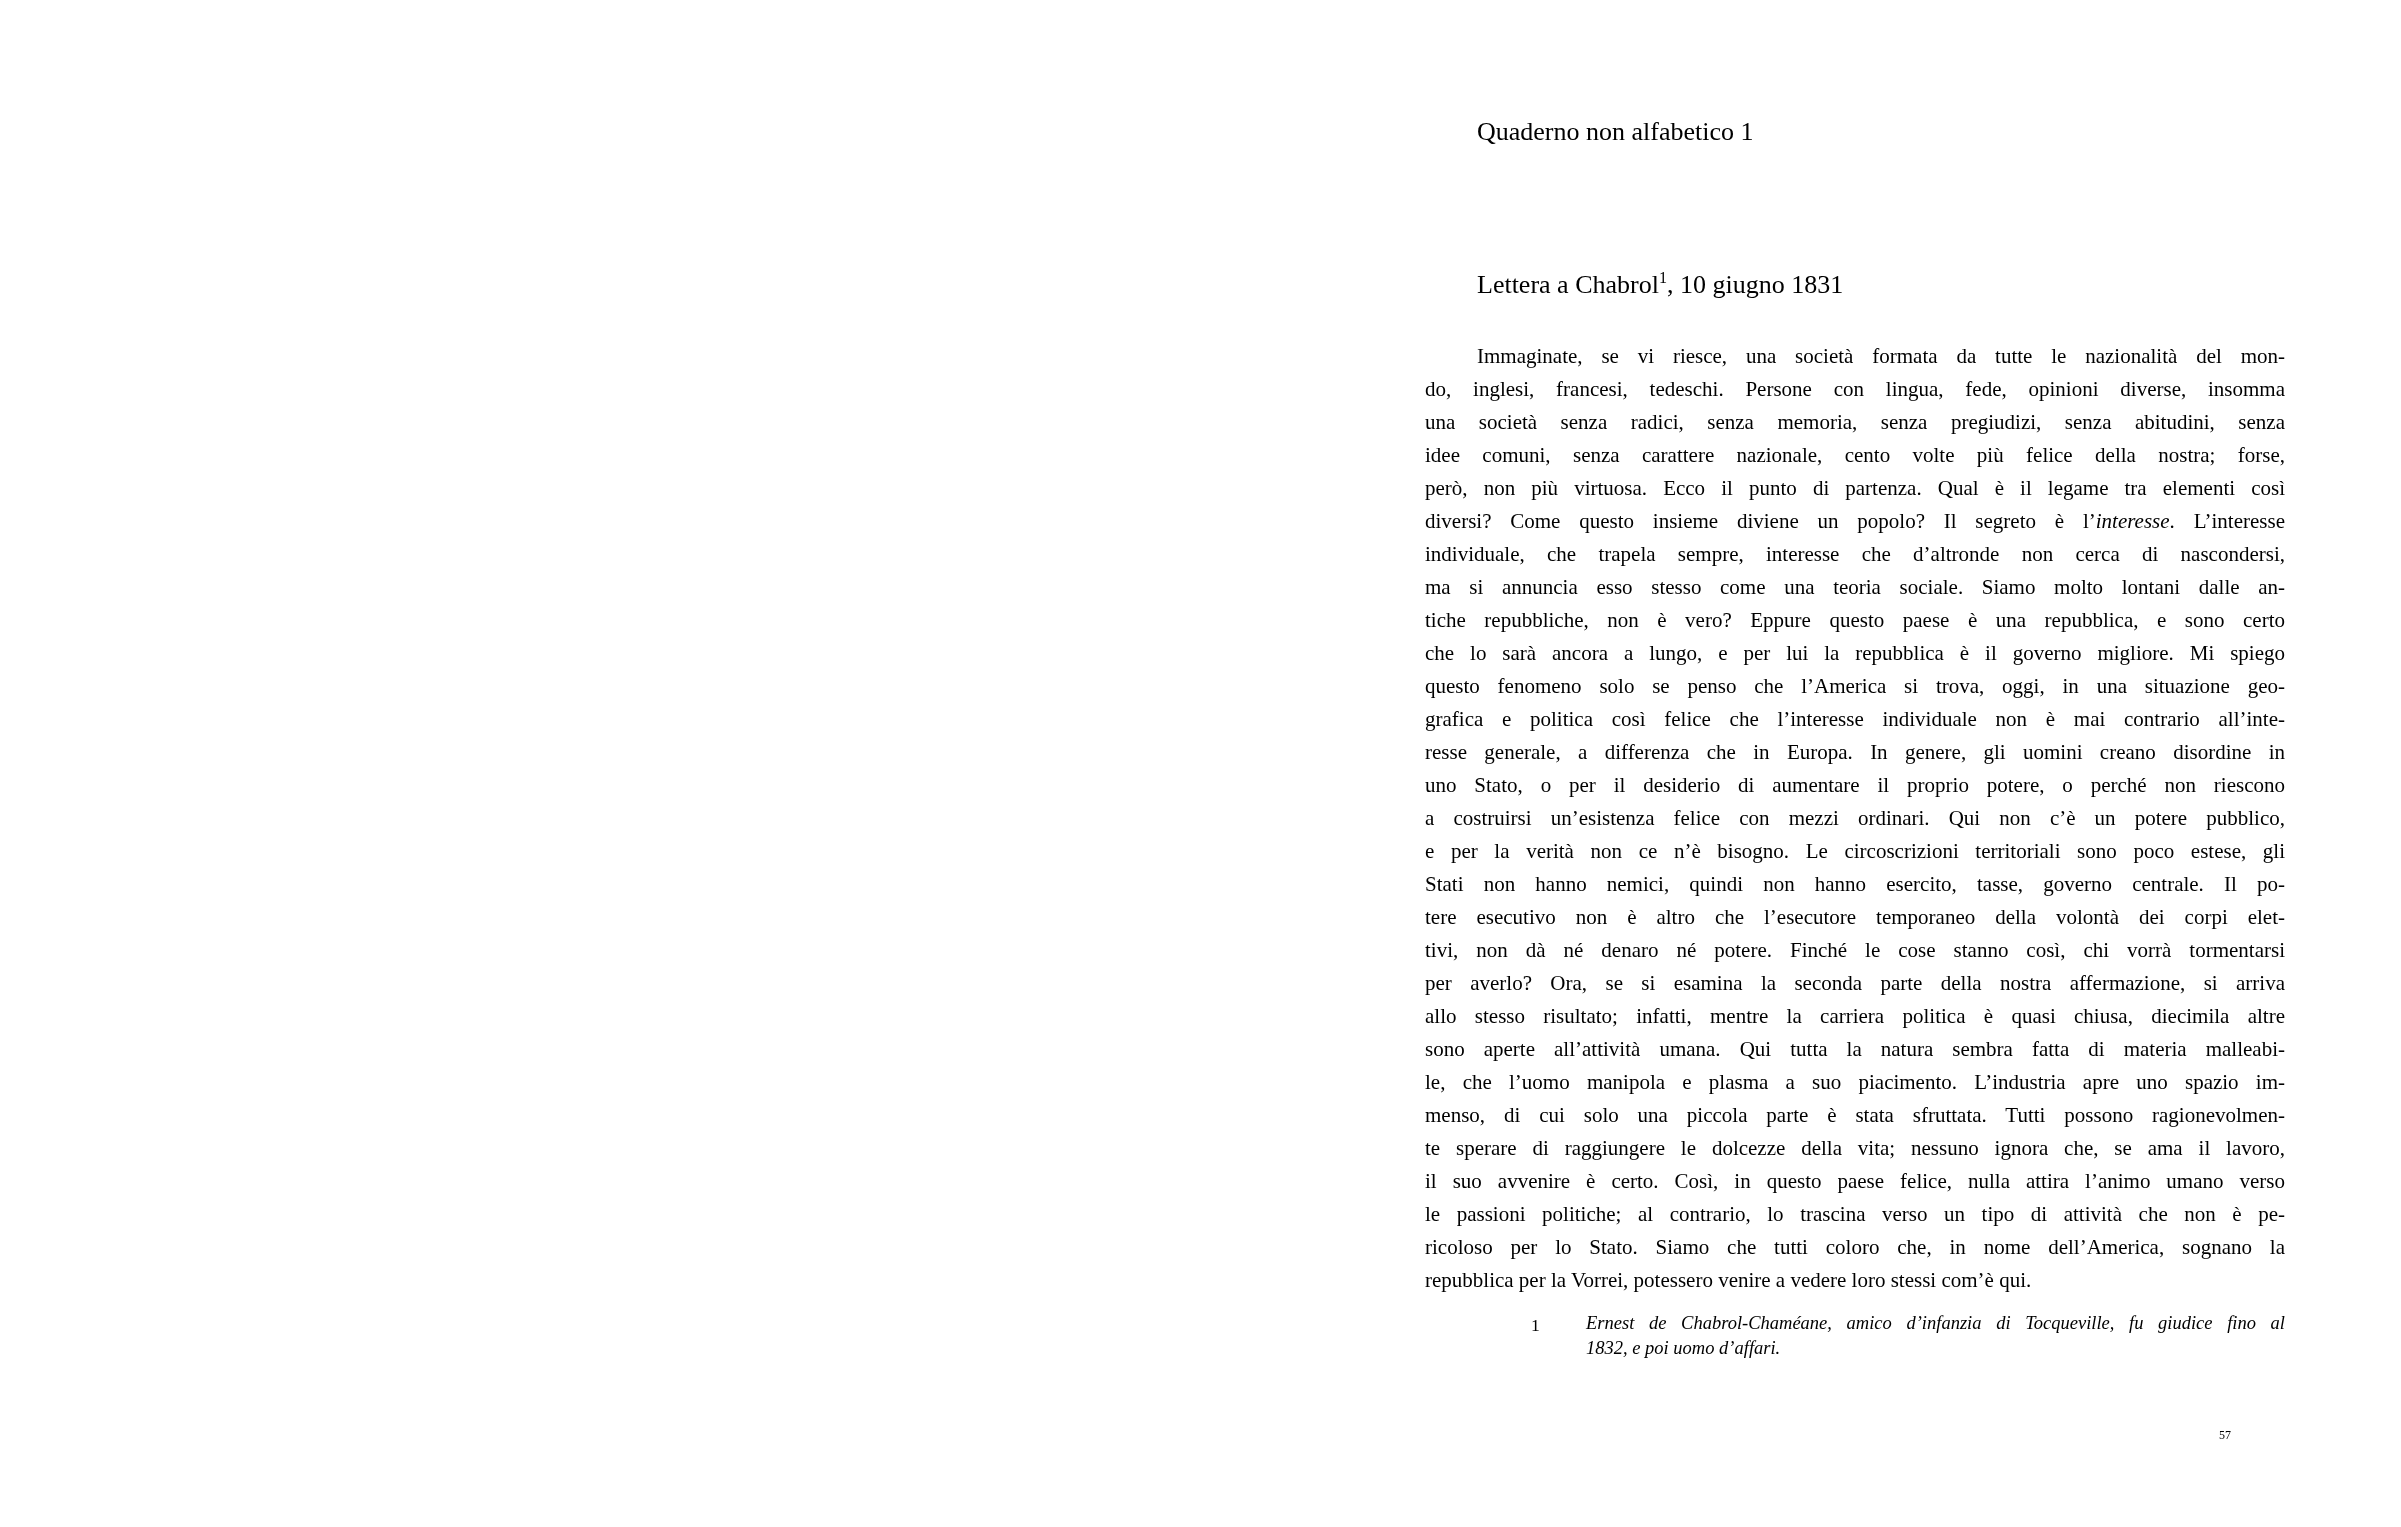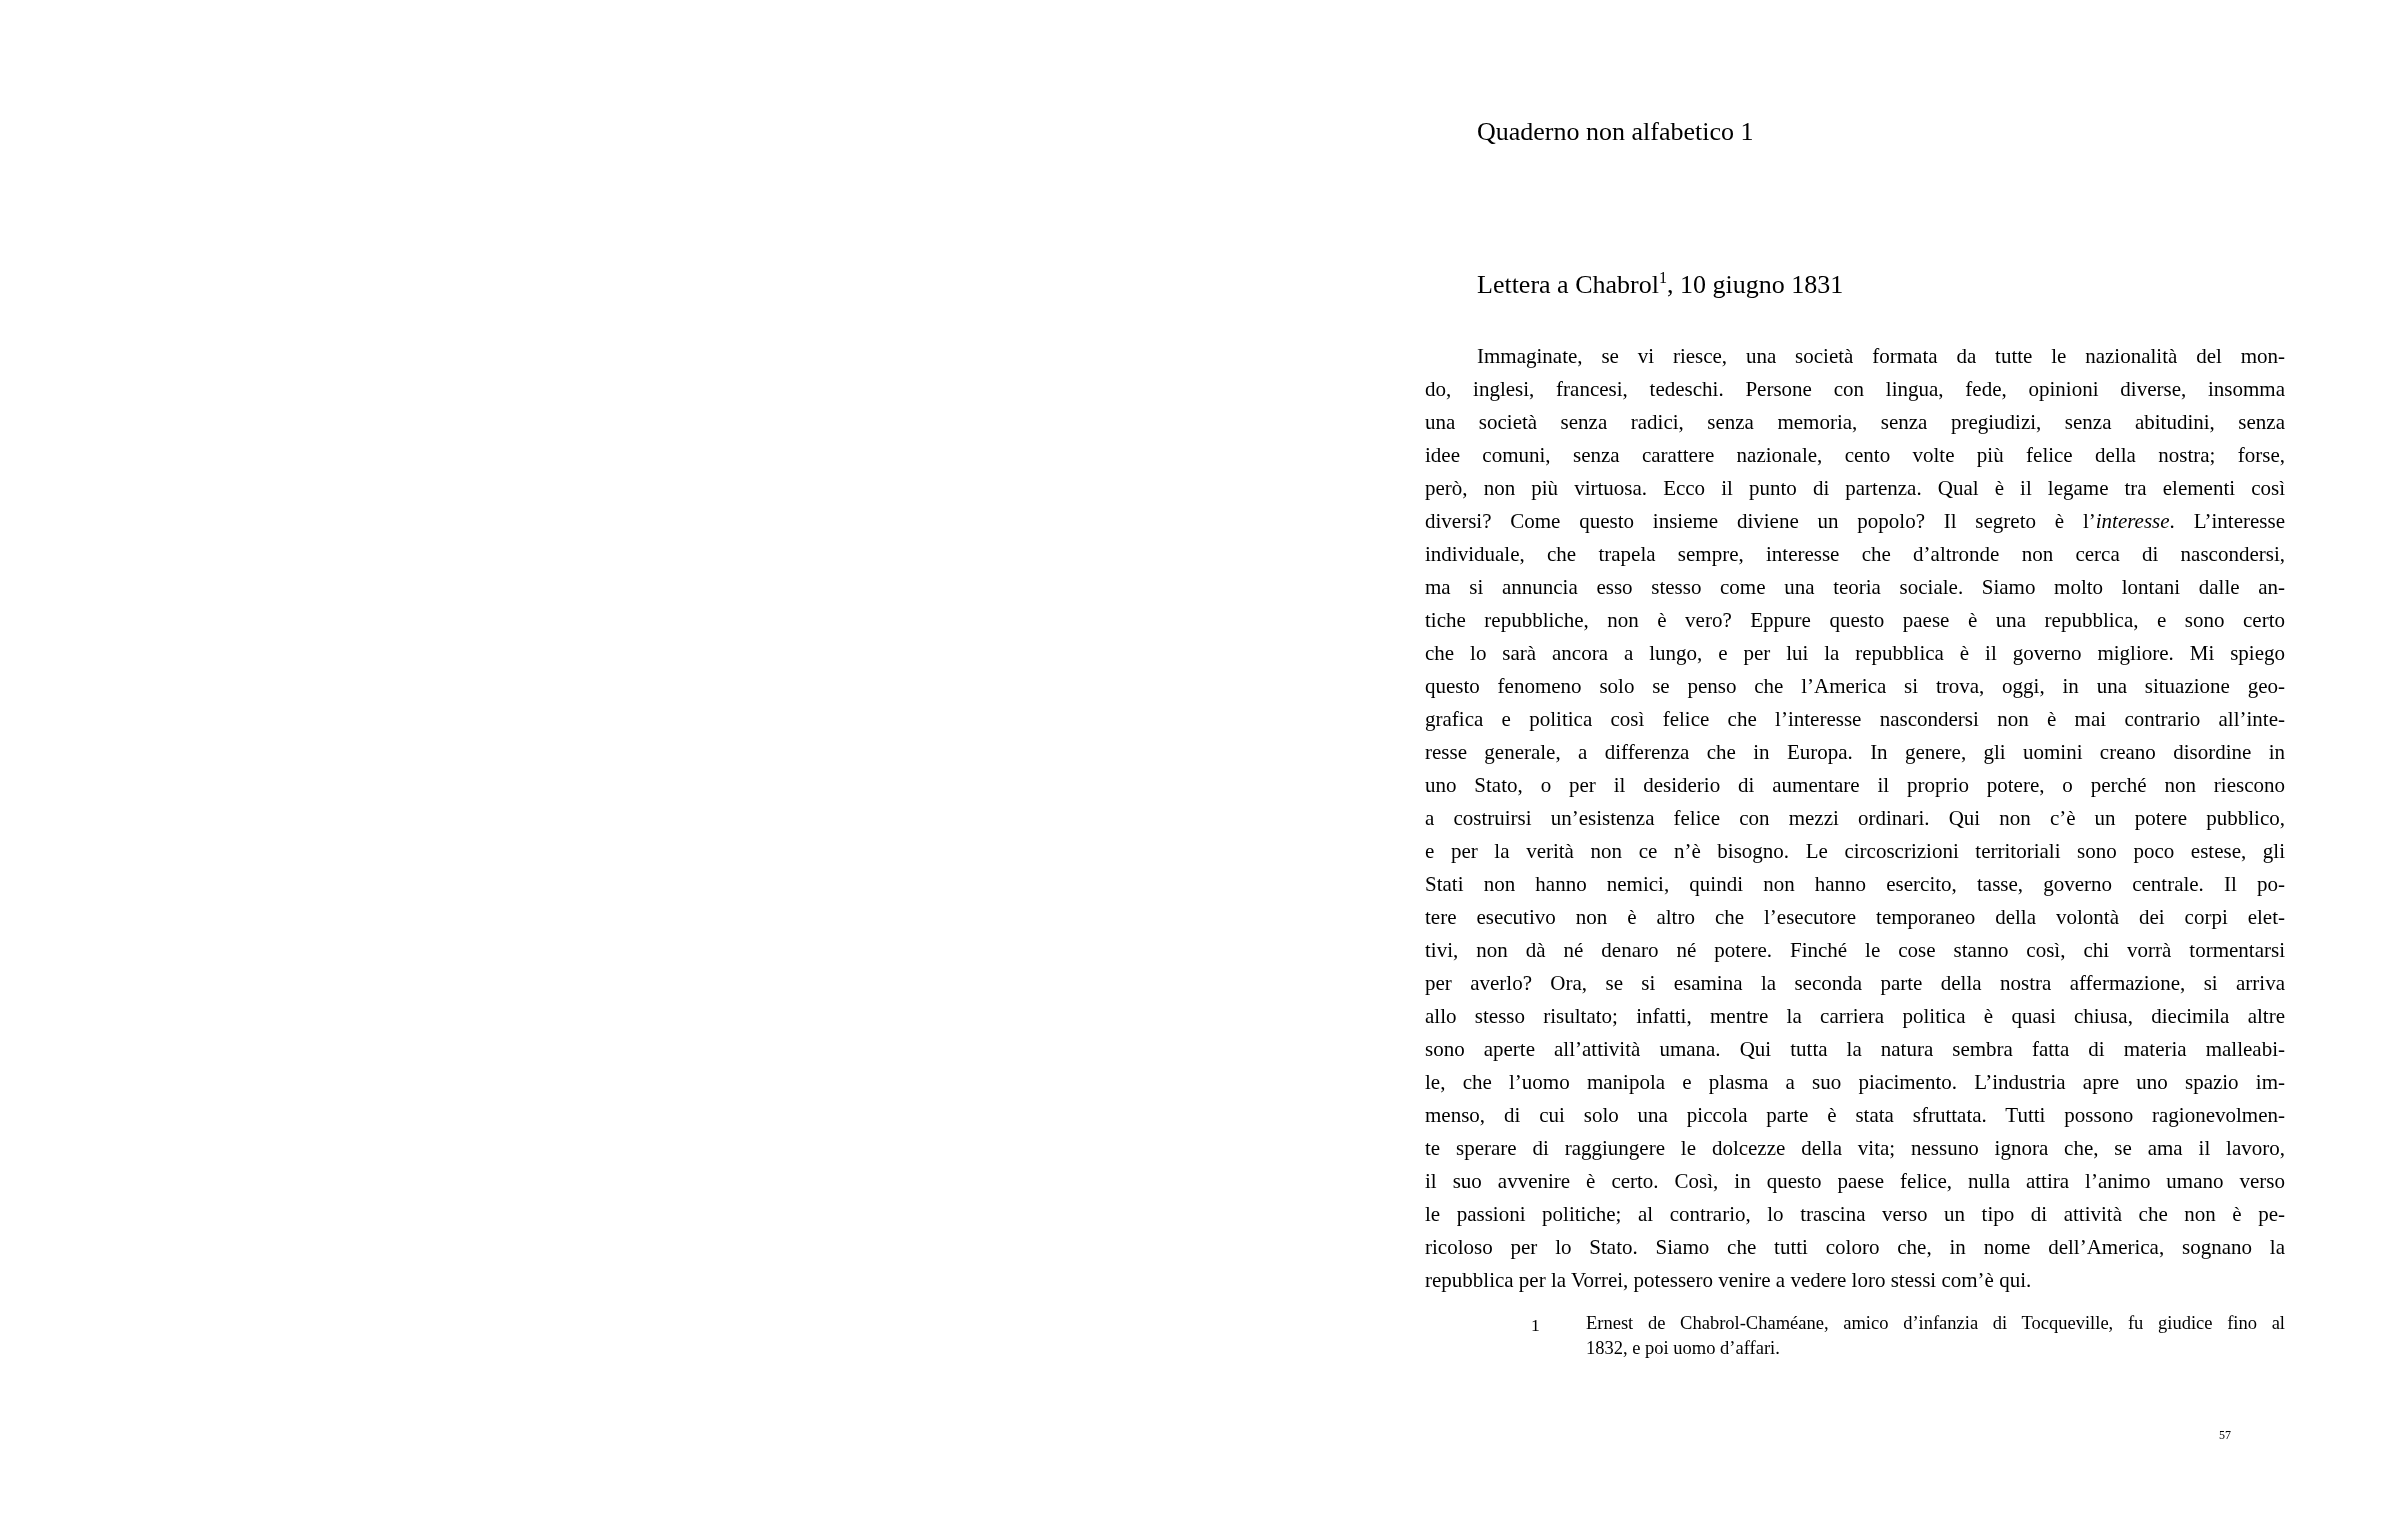--- a/index.html
+++ b/index.html
@@ -63,20 +63,21 @@
     top: 1313px;
     font-size: 17.6px;
     line-height: 24px;
   }
   .footnote {
     position: absolute;
     left: 1586px;
     top: 1311px;
     width: 699px;
     font-size: 18.5px;
+    font-style: italic;
   }
   .fline {
     line-height: 25px;
     text-align: justify;
     text-align-last: justify;
   }
   .fline.last {
     text-align-last: left;
   }
   .page-number {
@@ -106,21 +107,21 @@
     <div class="line">do, inglesi, francesi, tedeschi. Persone con lingua, fede, opinioni diverse, insomma</div>
     <div class="line">una società senza radici, senza memoria, senza pregiudizi, senza abitudini, senza</div>
     <div class="line">idee comuni, senza carattere nazionale, cento volte più felice della nostra; forse,</div>
     <div class="line">però, non più virtuosa. Ecco il punto di partenza. Qual è il legame tra elementi così</div>
     <div class="line">diversi? Come questo insieme diviene un popolo? Il segreto è l’<i>interesse</i>. L’interesse</div>
     <div class="line">individuale, che trapela sempre, interesse che d’altronde non cerca di nascondersi,</div>
     <div class="line">ma si annuncia esso stesso come una teoria sociale. Siamo molto lontani dalle an-</div>
     <div class="line">tiche repubbliche, non è vero? Eppure questo paese è una repubblica, e sono certo</div>
     <div class="line">che lo sarà ancora a lungo, e per lui la repubblica è il governo migliore. Mi spiego</div>
     <div class="line">questo fenomeno solo se penso che l’America si trova, oggi, in una situazione geo-</div>
-    <div class="line">grafica e politica così felice che l’interesse nascondersi non è mai contrario all’inte-</div>
+    <div class="line">grafica e politica così felice che l’interesse individuale non è mai contrario all’inte-</div>
     <div class="line">resse generale, a differenza che in Europa. In genere, gli uomini creano disordine in</div>
     <div class="line">uno Stato, o per il desiderio di aumentare il proprio potere, o perché non riescono</div>
     <div class="line">a costruirsi un’esistenza felice con mezzi ordinari. Qui non c’è un potere pubblico,</div>
     <div class="line">e per la verità non ce n’è bisogno. Le circoscrizioni territoriali sono poco estese, gli</div>
     <div class="line">Stati non hanno nemici, quindi non hanno esercito, tasse, governo centrale. Il po-</div>
     <div class="line">tere esecutivo non è altro che l’esecutore temporaneo della volontà dei corpi elet-</div>
     <div class="line">tivi, non dà né denaro né potere. Finché le cose stanno così, chi vorrà tormentarsi</div>
     <div class="line">per averlo? Ora, se si esamina la seconda parte della nostra affermazione, si arriva</div>
     <div class="line">allo stesso risultato; infatti, mentre la carriera politica è quasi chiusa, diecimila altre</div>
     <div class="line">sono aperte all’attività umana. Qui tutta la natura sembra fatta di materia malleabi-</div>

